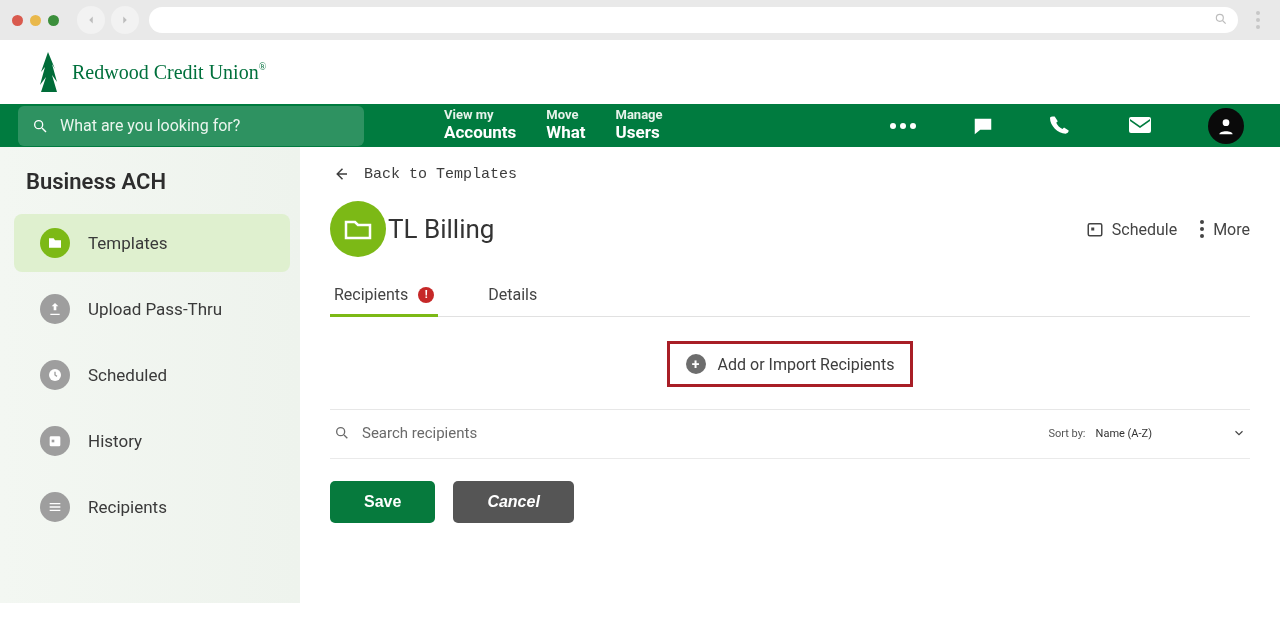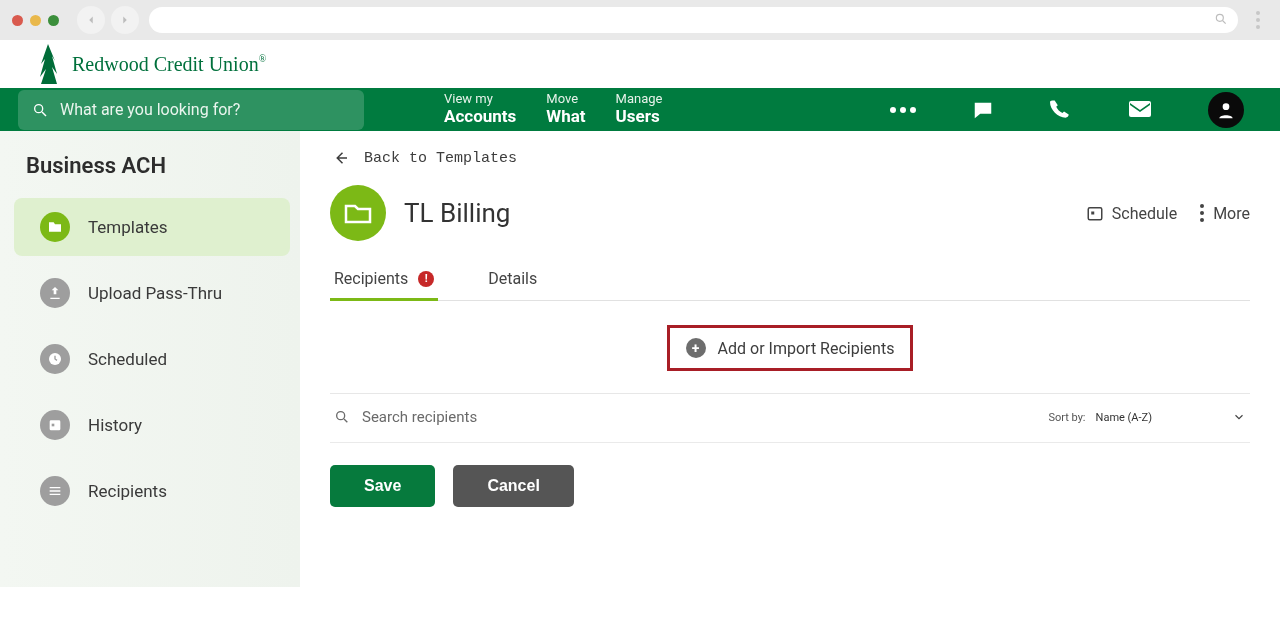--- a/index.html
+++ b/index.html
@@ -11,31 +11,31 @@
   .traffic-lights span { width:11px; height:11px; border-radius:50%; display:inline-block; }
   .tl-red{background:#d95a4e;} .tl-yellow{background:#e9b84b;} .tl-green{background:#3c8f3c;}
   .nav-arrows { display:flex; gap:6px; margin-left:8px; }
   .nav-arrow { width:28px; height:28px; border-radius:50%; background:#f2f2f2; display:flex; align-items:center; justify-content:center; color:#bdbdbd; }
   .url-bar { flex:1; height:26px; background:#fff; border-radius:13px; display:flex; align-items:center; padding:0 10px; }
   .url-bar .srch { margin-left:auto; color:#bdbdbd; }
   .kebab { width:20px; display:flex; flex-direction:column; gap:3px; align-items:center; }
   .kebab i { width:4px; height:4px; background:#c7c7c7; border-radius:50%; }
 
   
-  .logo-strip { height:48px; background:#fff; display:flex; align-items:center; padding-left:34px; }
+  .logo-strip { height:64px; background:#fff; display:flex; align-items:center; padding-left:34px; }
   .logo-mark { display:flex; align-items:center; gap:10px; }
   .logo-mark .tree { width:28px; height:40px; }
   .logo-text { font-family: Georgia, serif; font-size:20px; color:#00703c; font-weight:500; }
   .logo-text .r-mark { font-size:10px; vertical-align: top; }
 
   
   .green-nav { height:43px; background:#007b3f; display:flex; align-items:center; padding:0 18px; color:#fff; gap:30px; }
   .search-pill { width:346px; height:40px; background:rgba(255,255,255,0.18); border-radius:6px; display:flex; align-items:center; padding:0 14px; gap:12px; color:#eaf5ee; font-size:16px; }
   .nav-col { display:flex; flex-direction:column; line-height:1.15; }
-  .nav-col .top { font-size:13px; font-weight:400; color:#e6f2ea; }
+  .nav-col .top { font-size:13px; font-weight:700; color:#e6f2ea; }
   .nav-col .bot { font-size:17px; font-weight:700; color:#fff; }
   .green-spacer { flex:1; }
   .green-icons { display:flex; align-items:center; gap:56px; margin-right:18px; }
   .green-icons .dots { display:flex; gap:4px; }
   .green-icons .dots i { width:6px; height:6px; background:#fff; border-radius:50%; }
   .green-icons svg { fill:#fff; }
   .avatar-circle { width:36px; height:36px; border-radius:50%; background:#0a0a0a; display:flex; align-items:center; justify-content:center; }
   .avatar-circle svg { fill:#fff; }
 
   
@@ -45,21 +45,21 @@
   .side-list { display:flex; flex-direction:column; }
   .side-item { display:flex; align-items:center; gap:18px; padding:14px 26px; font-size:17px; color:#3a3a3a; cursor:pointer; margin:4px 10px 4px 14px; border-radius:8px; }
   .side-item.active { background:#dff0cf; }
   .side-ico { width:30px; height:30px; border-radius:50%; background:#9e9e9e; display:flex; align-items:center; justify-content:center; }
   .side-item.active .side-ico { background:#7cb916; }
   .side-ico svg { fill:#fff; width:16px; height:16px; }
 
   
   .content { flex:1; padding:14px 30px 0 30px; }
   .back-link { display:flex; align-items:center; gap:14px; color:#3d3d3d; font-size:15px; cursor:pointer; padding:4px 0 18px 2px;font-family:Liberation Mono, monospace; }
-  .title-row { display:flex; align-items:center; gap:18px; }
+  .title-row { display:flex; align-items:center; gap:2px; }
   .title-badge { width:56px; height:56px; border-radius:50%; background:#7cb916; display:flex; align-items:center; justify-content:center; }
   .title-badge svg { fill:none; stroke:#fff; stroke-width:2.5; width:28px; height:24px; }
   .title-txt { font-size:26px; color:#333; }
   .title-actions { margin-left:auto; display:flex; align-items:center; gap:22px; color:#444; }
   .title-actions .act { display:flex; align-items:center; gap:8px; font-size:16px; cursor:pointer; }
 
   
   .tabs { display:flex; gap:46px; margin-top:28px; border-bottom:1px solid #e1e1e1; padding-bottom:0; }
   .tab { padding:0 4px 12px; font-size:16px; color:#444; cursor:pointer; display:flex; align-items:center; gap:10px; position:relative; }
   .tab.active::after { content:""; position:absolute; left:0; right:0; bottom:-1px; height:3px; background:#7cb916; }
@@ -74,21 +74,21 @@
   
   .search-row { display:flex; align-items:center; padding:14px 4px 16px; border-bottom:1px solid #eaeaea; }
   .search-recipients { display:flex; align-items:center; gap:12px; color:#6a6a6a; font-size:15px; }
   .sort-wrap { margin-left:auto; display:flex; align-items:center; gap:10px; font-size:11px; color:#555; }
   .sort-select { display:flex; align-items:center; gap:80px; color:#333; cursor:pointer; }
 
   
   .btn-row { display:flex; gap:18px; margin-top:22px; }
   .btn { height:42px; padding:0 34px; border-radius:5px; display:flex; align-items:center; justify-content:center; font-size:16px; font-weight:600; cursor:pointer; border:none; color:#fff; }
   .btn.save { background:#067a3d; }
-  .btn.cancel { background:#555; }
+  .btn.cancel { background:#555;font-style:italic; }
 </style>
 </head>
 <body>
 
 <div class="browser-bar">
   <div class="traffic-lights">
     <span class="tl-red"></span>
     <span class="tl-yellow"></span>
     <span class="tl-green"></span>
   </div>

